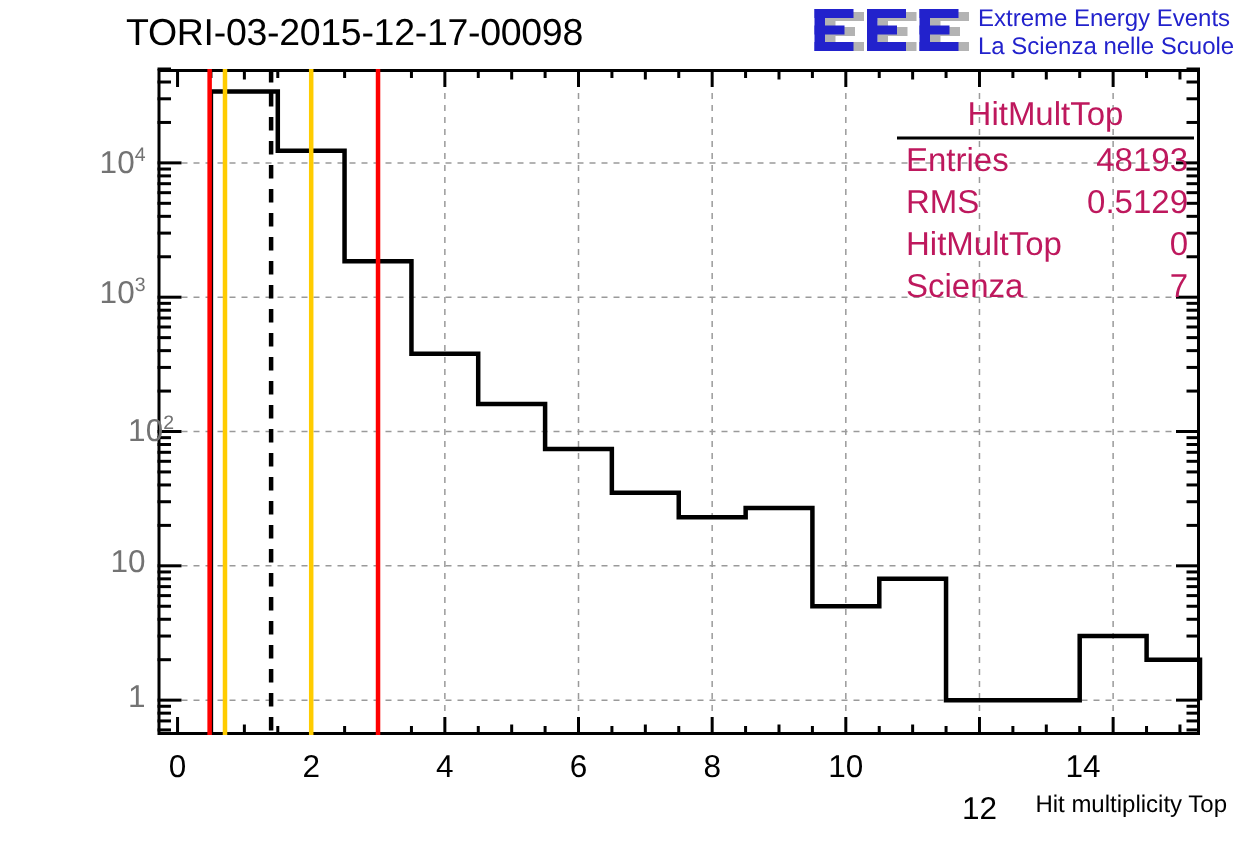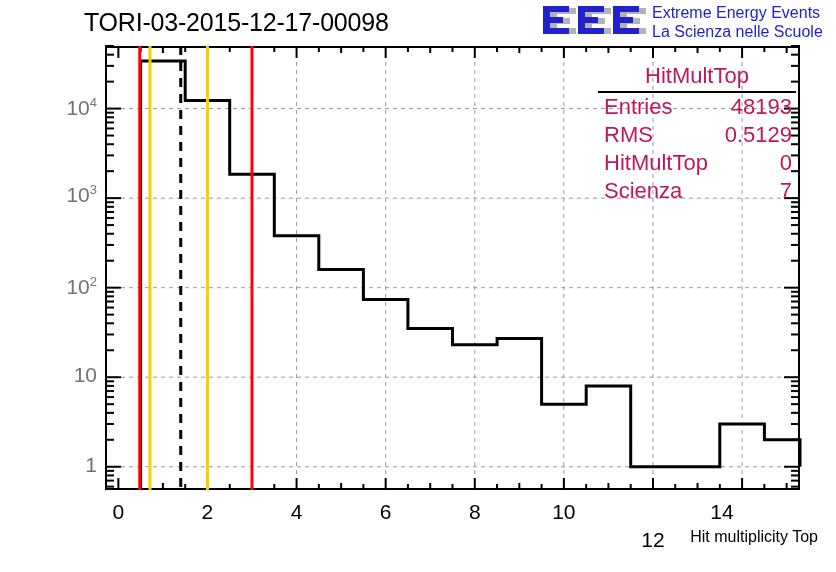--- a/index.html
+++ b/index.html
@@ -343,21 +343,21 @@
       <line x1="139.75" y1="46" x2="139.75" y2="490" stroke="#ff0000" stroke-width="3"></line>
       <line x1="149.99679487179486" y1="46" x2="149.99679487179486" y2="490" stroke="#ffcc00" stroke-width="3"></line>
       <line x1="180.73717948717947" y1="46" x2="180.73717948717947" y2="490" stroke="#000000" stroke-width="3" stroke-dasharray="9,7"></line>
       <line x1="207.4679487179487" y1="46" x2="207.4679487179487" y2="490" stroke="#ffcc00" stroke-width="3"></line>
       <line x1="252.01923076923075" y1="46" x2="252.01923076923075" y2="490" stroke="#ff0000" stroke-width="3"></line>
     </svg>
 
   <div id="ylabels">
       <div class="ylabel" style="right: 739px; top: 452.752px;">1</div>
       <div class="ylabel" style="right: 739px; top: 363.21px;">10</div>
-      <div class="ylabel" style="right: 739px; top: 273.669px;">10<sup>2</sup></div>
+      <div class="ylabel" style="right: 720px; top: 273.669px;">10<sup>2</sup></div>
       <div class="ylabel" style="right: 739px; top: 182px; margin-left: 38px;">10<sup>3</sup></div>
       <div class="ylabel" style="right: 739px; top: 94.5867px;">10<sup>4</sup></div>
     </div>
   <div id="xlabels">
       <div class="xlabel" style="left: 88.3654px; width: 60px; top: 500px;">0</div>
       <div class="xlabel" style="left: 177.468px; width: 60px; top: 500px;">2</div>
       <div class="xlabel" style="left: 266.571px; width: 60px; top: 500px;">4</div>
       <div class="xlabel" style="left: 355.673px; width: 60px; top: 500px;">6</div>
       <div class="xlabel" style="left: 444.776px; width: 60px; top: 500px;">8</div>
       <div class="xlabel" style="left: 533.878px; width: 60px; top: 500px;">10</div>

